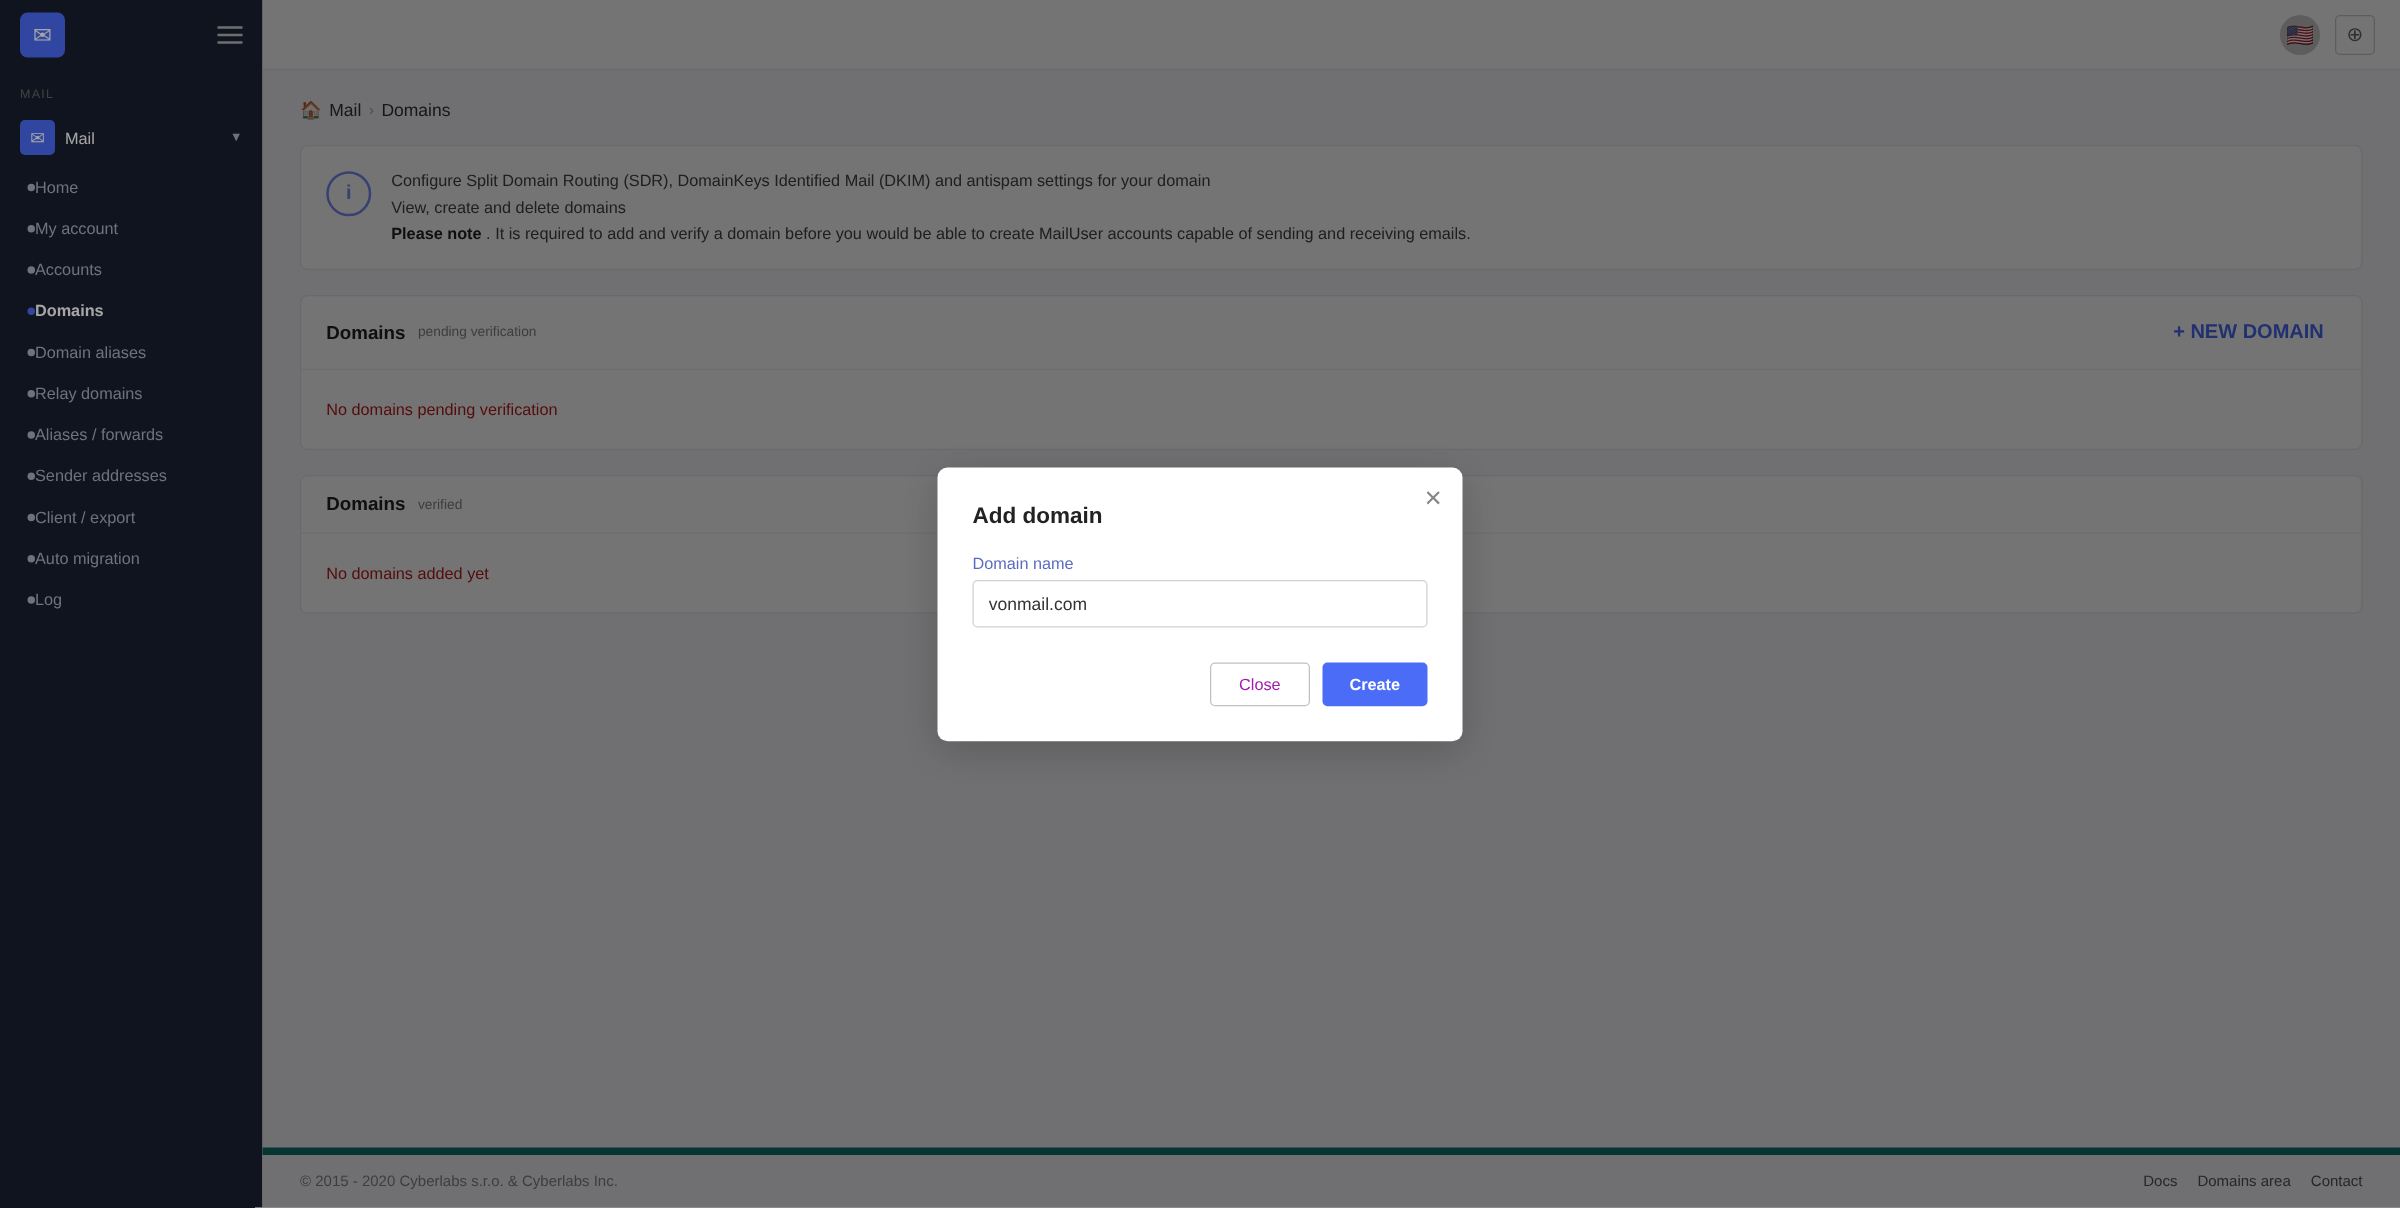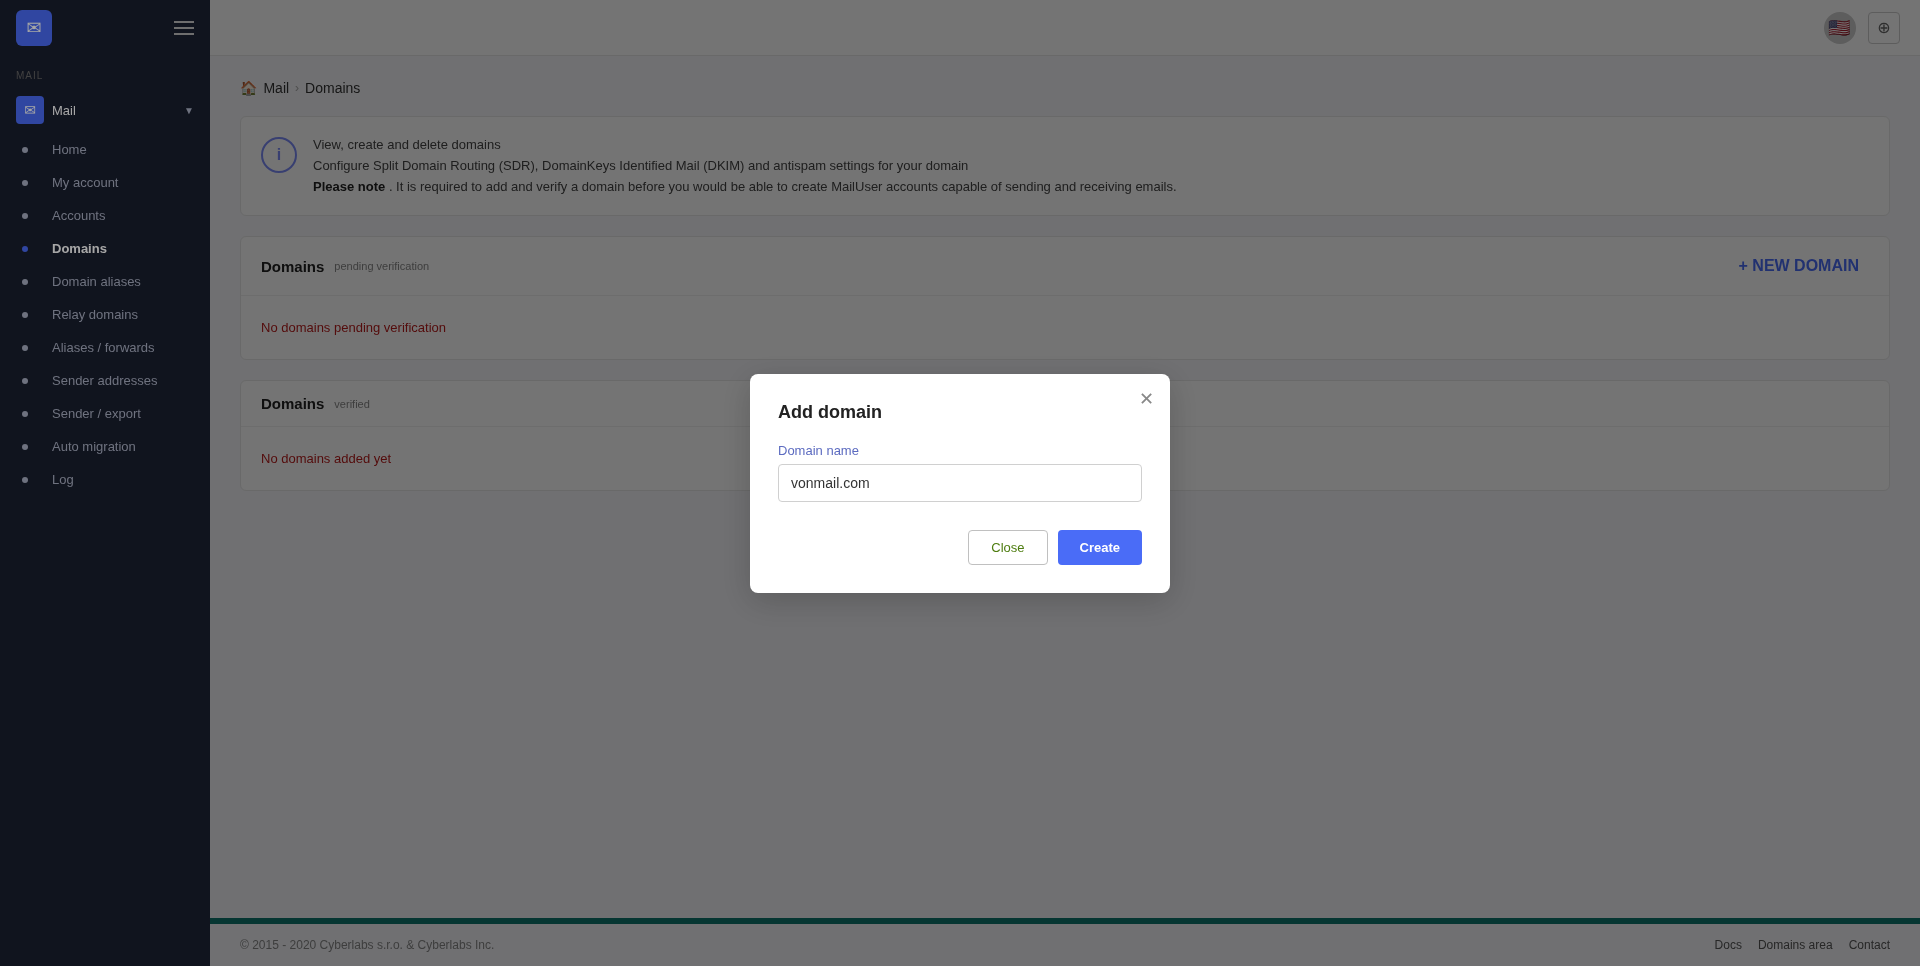--- a/index.html
+++ b/index.html
@@ -54,21 +54,21 @@
       text-transform: uppercase;
     }
     .sidebar-item {
       display: flex;
       align-items: center;
       padding: 9px 16px 9px 22px;
       font-size: 13px;
       color: #aab0c4;
       cursor: pointer;
       transition: background 0.15s;
-      gap: 24px;
+      gap: 0;
     }
     .sidebar-item.active { color: #fff; font-weight: 600; }
     .sidebar-item .dot {
       width: 6px;
       height: 6px;
       border-radius: 50%;
       background: #aab0c4;
       flex-shrink: 0;
     }
     .sidebar-item.active .dot { background: #4a6cf7; }
@@ -309,21 +309,21 @@
       display: flex;
       justify-content: flex-end;
       gap: 10px;
       margin-top: 28px;
     }
     .btn-close {
       padding: 9px 22px;
       border: 1px solid #c0c0c0;
       border-radius: 4px;
       background: #fff;
-      color: #4d7c0f;
+      color: #a21caf;
       font-size: 13px;
       cursor: pointer;
       font-weight: 500;
     }
     .btn-create {
       padding: 9px 22px;
       border: none;
       border-radius: 4px;
       background: #4a6cf7;
       color: #fff;
@@ -385,21 +385,21 @@
   <div class="sidebar-item">
     <span class="dot"></span>
     <span>Aliases / forwards</span>
   </div>
   <div class="sidebar-item">
     <span class="dot"></span>
     <span>Sender addresses</span>
   </div>
   <div class="sidebar-item">
     <span class="dot"></span>
-    <span>Sender / export</span>
+    <span>Client / export</span>
   </div>
   <div class="sidebar-item">
     <span class="dot"></span>
     <span>Auto migration</span>
   </div>
   <div class="sidebar-item">
     <span class="dot"></span>
     <span>Log</span>
   </div>
 </div>
@@ -420,22 +420,22 @@
     <div class="breadcrumb">
       <span class="home-icon">🏠</span>
       <span>Mail</span>
       <span class="sep">›</span>
       <span class="current">Domains</span>
     </div>
 
     <div class="info-banner">
       <div class="info-icon">i</div>
       <div class="info-text">
+        <div>Configure Split Domain Routing (SDR), DomainKeys Identified Mail (DKIM) and antispam settings for your domain</div>
         <div>View, create and delete domains</div>
-        <div>Configure Split Domain Routing (SDR), DomainKeys Identified Mail (DKIM) and antispam settings for your domain</div>
         <div>
           <strong>Please note</strong>
           <span>. It is required to add and verify a domain before you would be able to create MailUser accounts capable of sending and receiving emails.</span>
         </div>
       </div>
     </div>
 
     <div class="domain-section">
       <div class="domain-section-header">
         <div class="domain-section-title">

